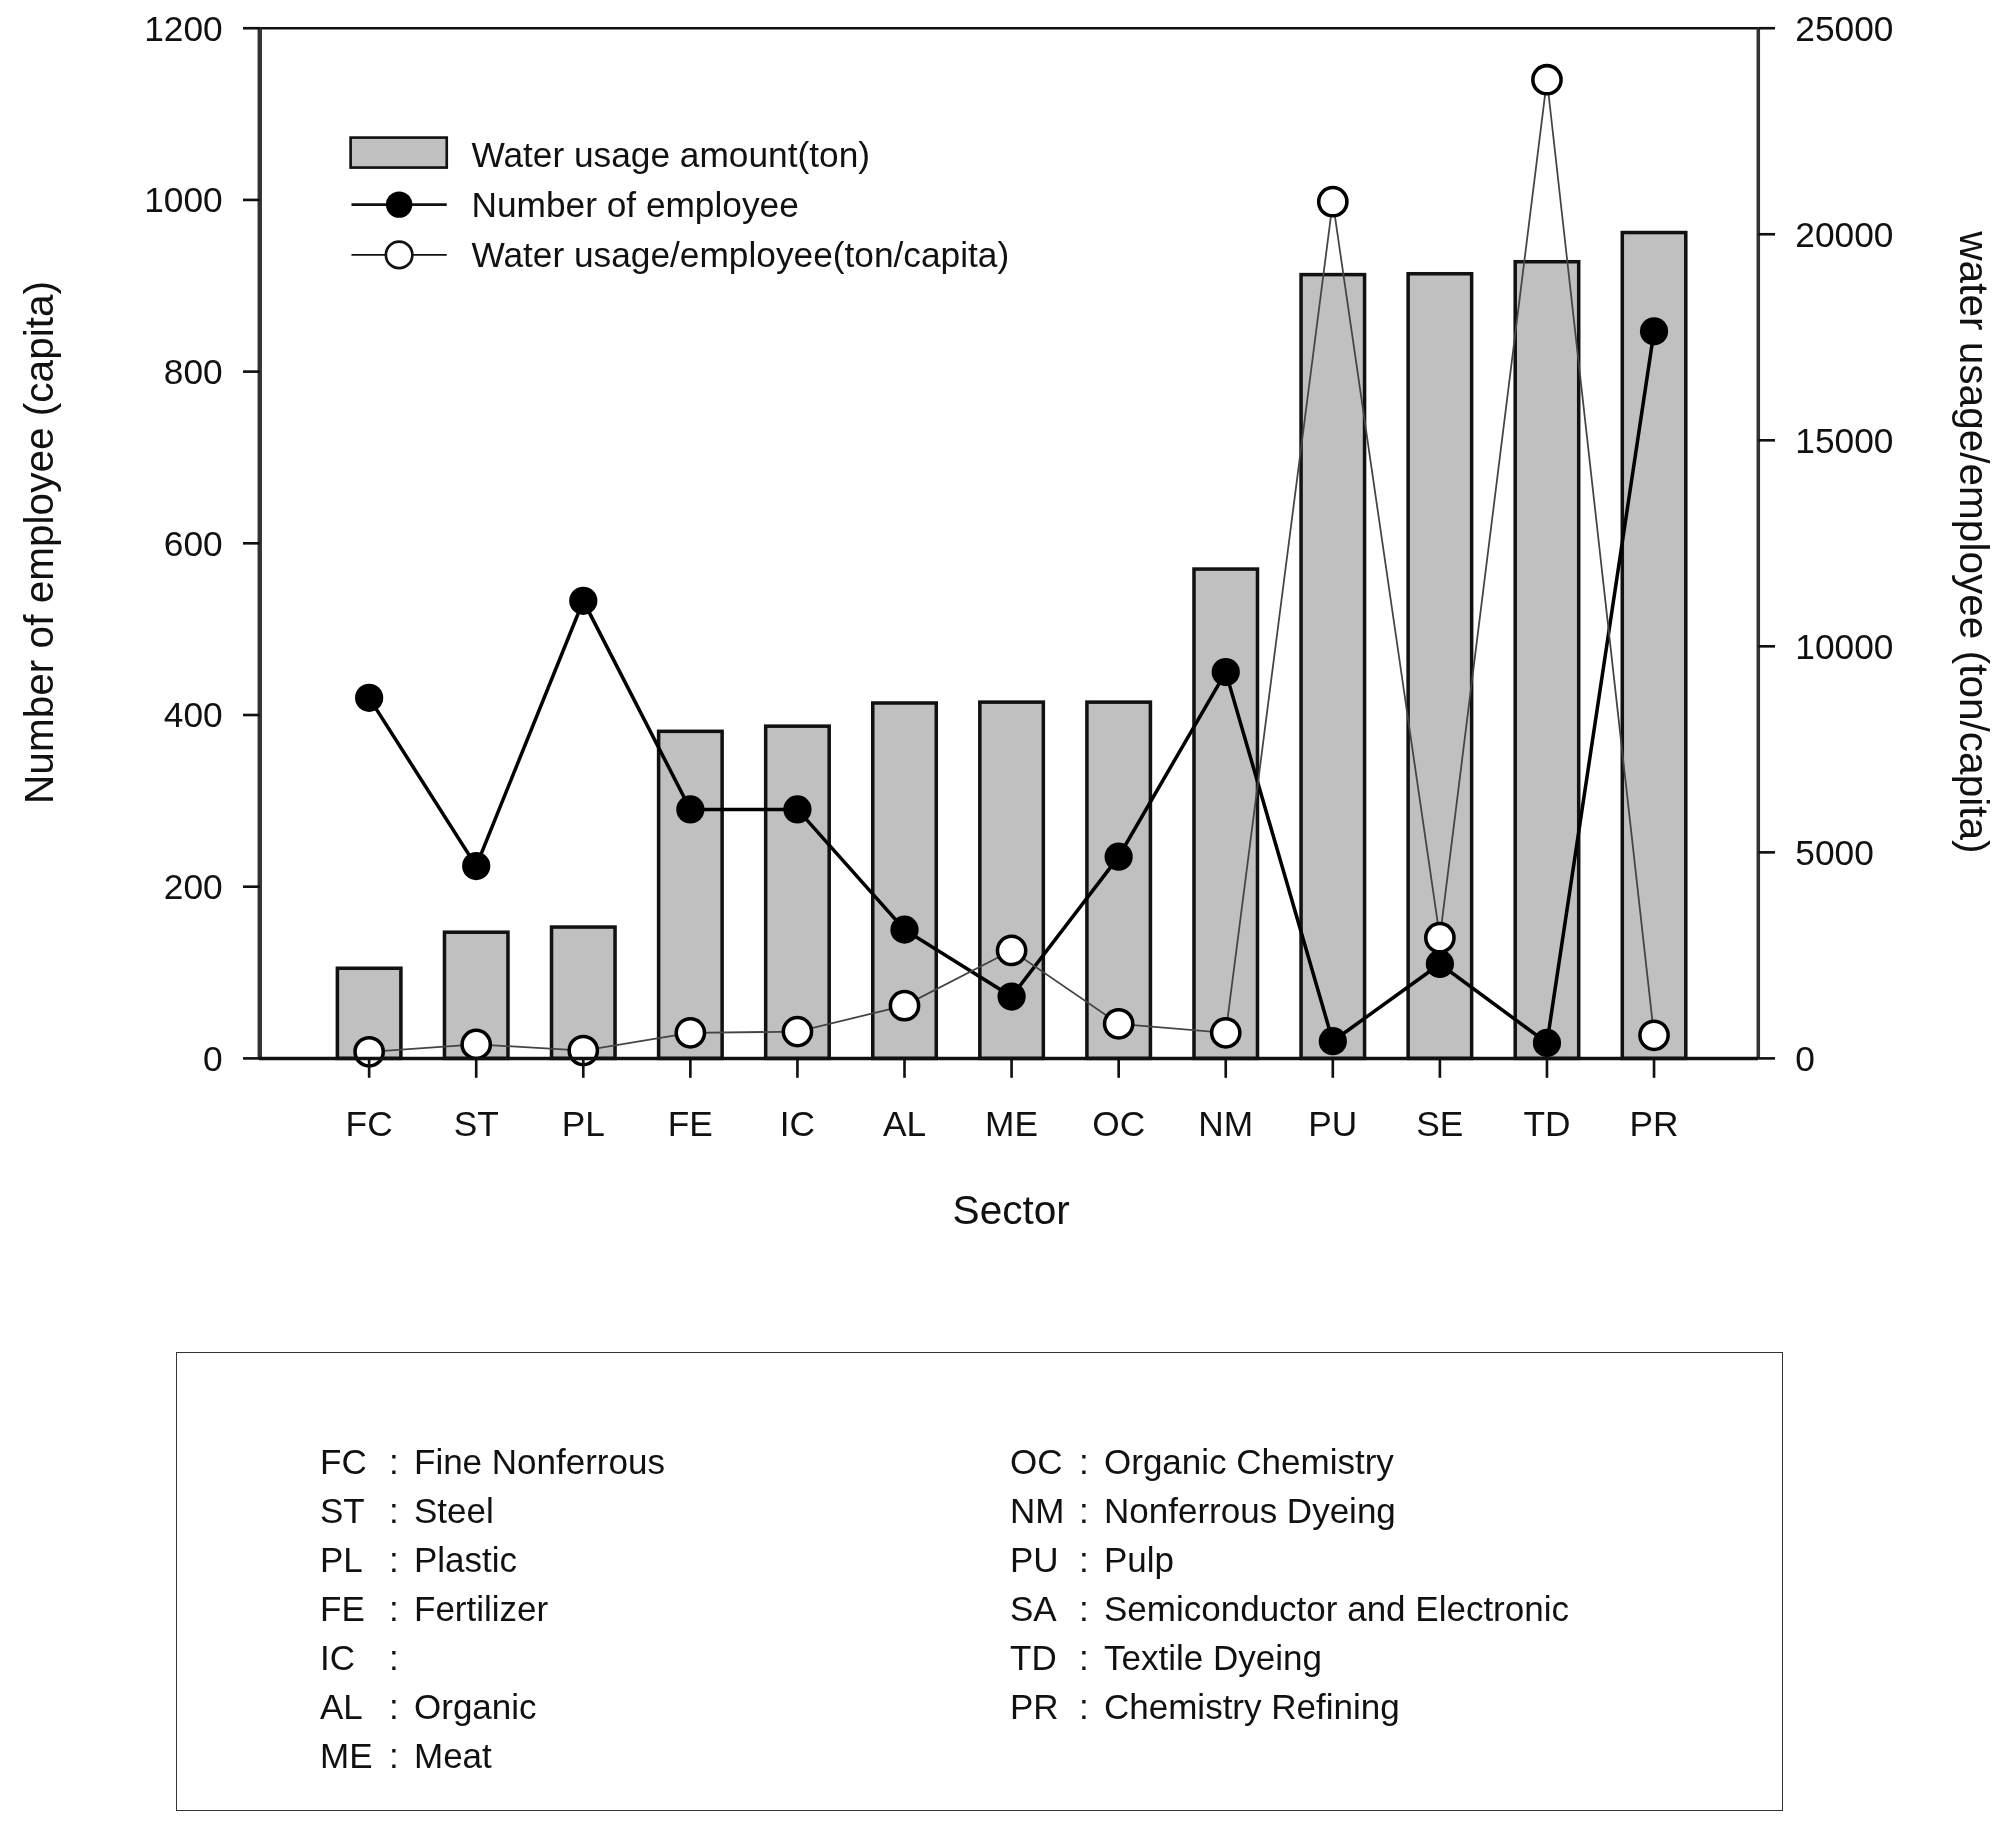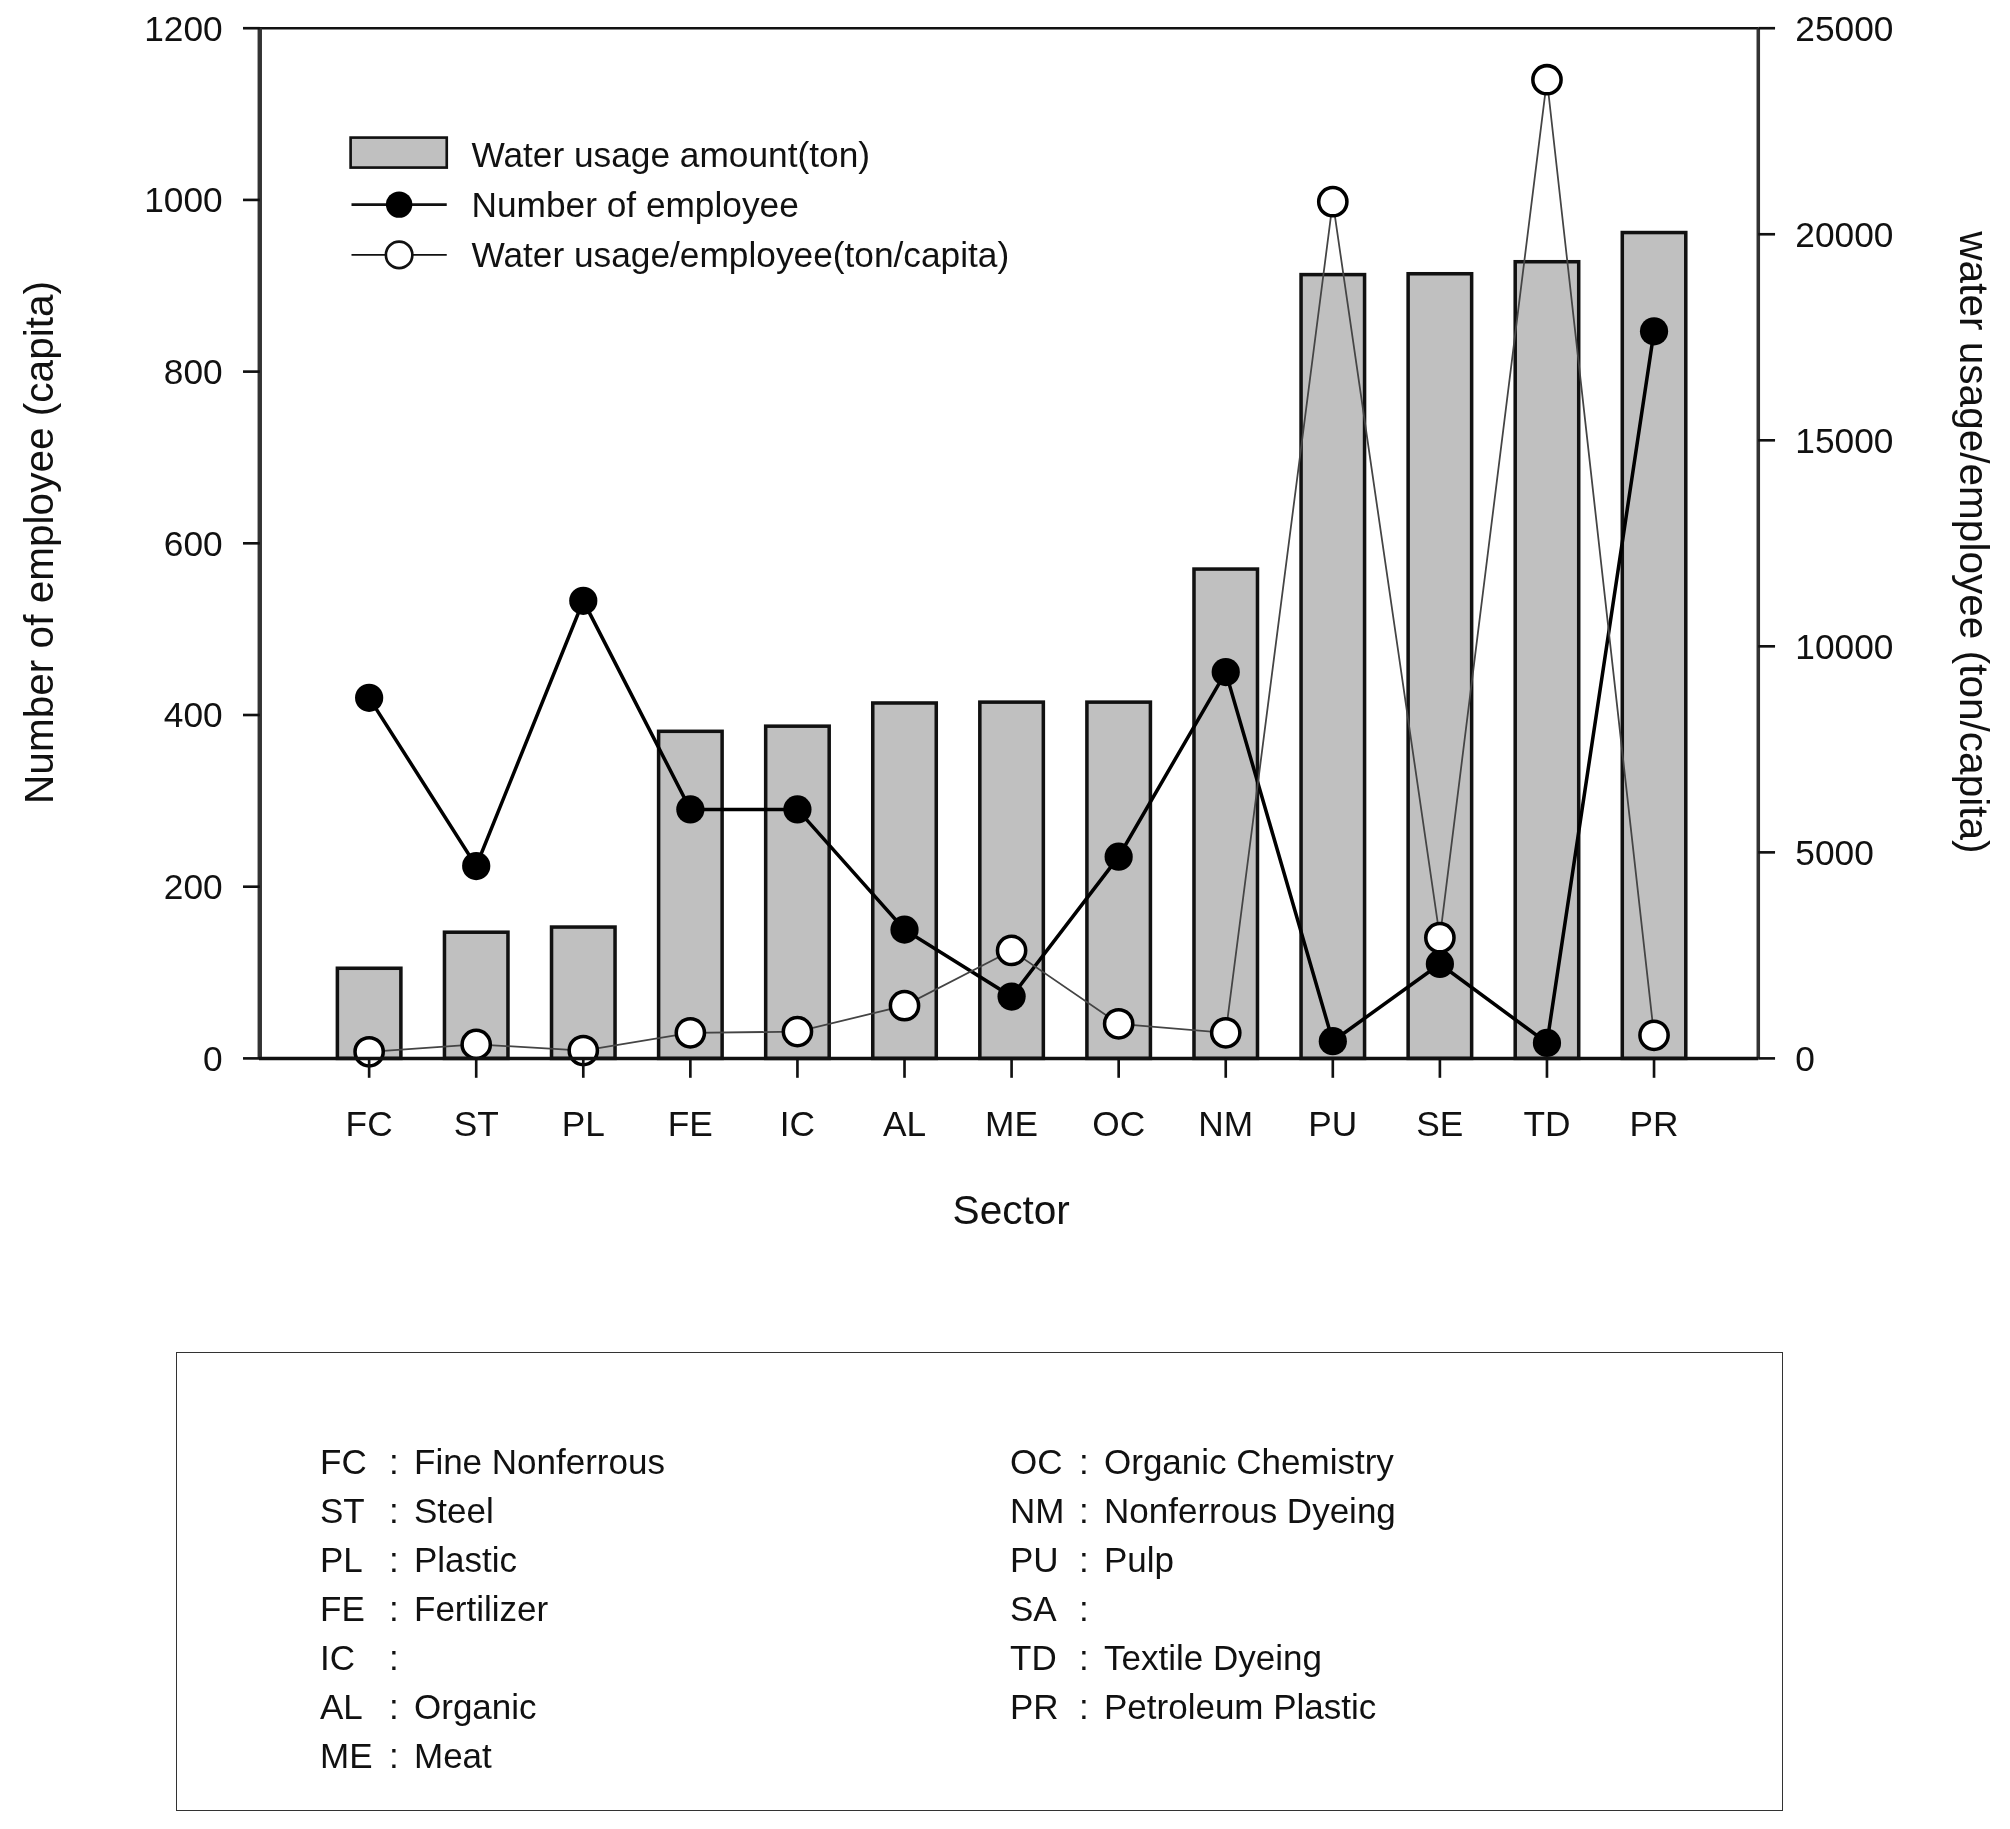--- a/index.html
+++ b/index.html
@@ -195,26 +195,27 @@
         <span>Nonferrous Dyeing</span>
       </div>
       <div class="abbr-row">
         <span class="abbr-code">PU</span>
         <span class="abbr-sep">:</span>
         <span>Pulp</span>
       </div>
       <div class="abbr-row">
         <span class="abbr-code">SA</span>
         <span class="abbr-sep">:</span>
+        <span>Semiconductor and Electronic</span>
       </div>
       <div class="abbr-row">
         <span class="abbr-code">TD</span>
         <span class="abbr-sep">:</span>
         <span>Textile Dyeing</span>
       </div>
       <div class="abbr-row">
         <span class="abbr-code">PR</span>
         <span class="abbr-sep">:</span>
-        <span>Petroleum Plastic</span>
+        <span>Chemistry Refining</span>
       </div>
     </div>
 </div>
 
 
 </body></html>

